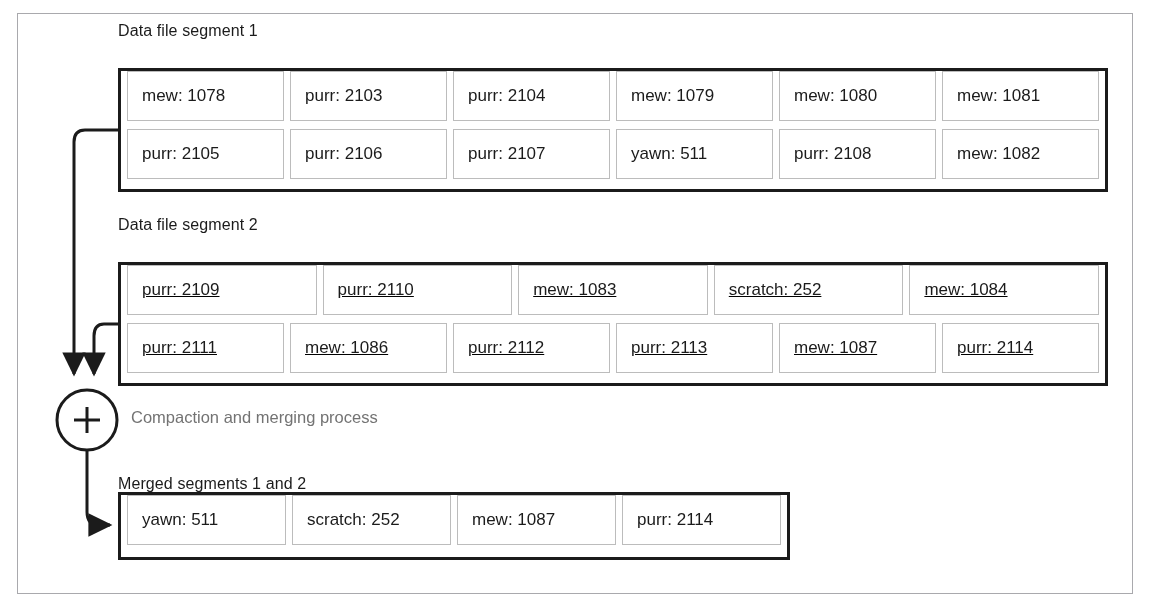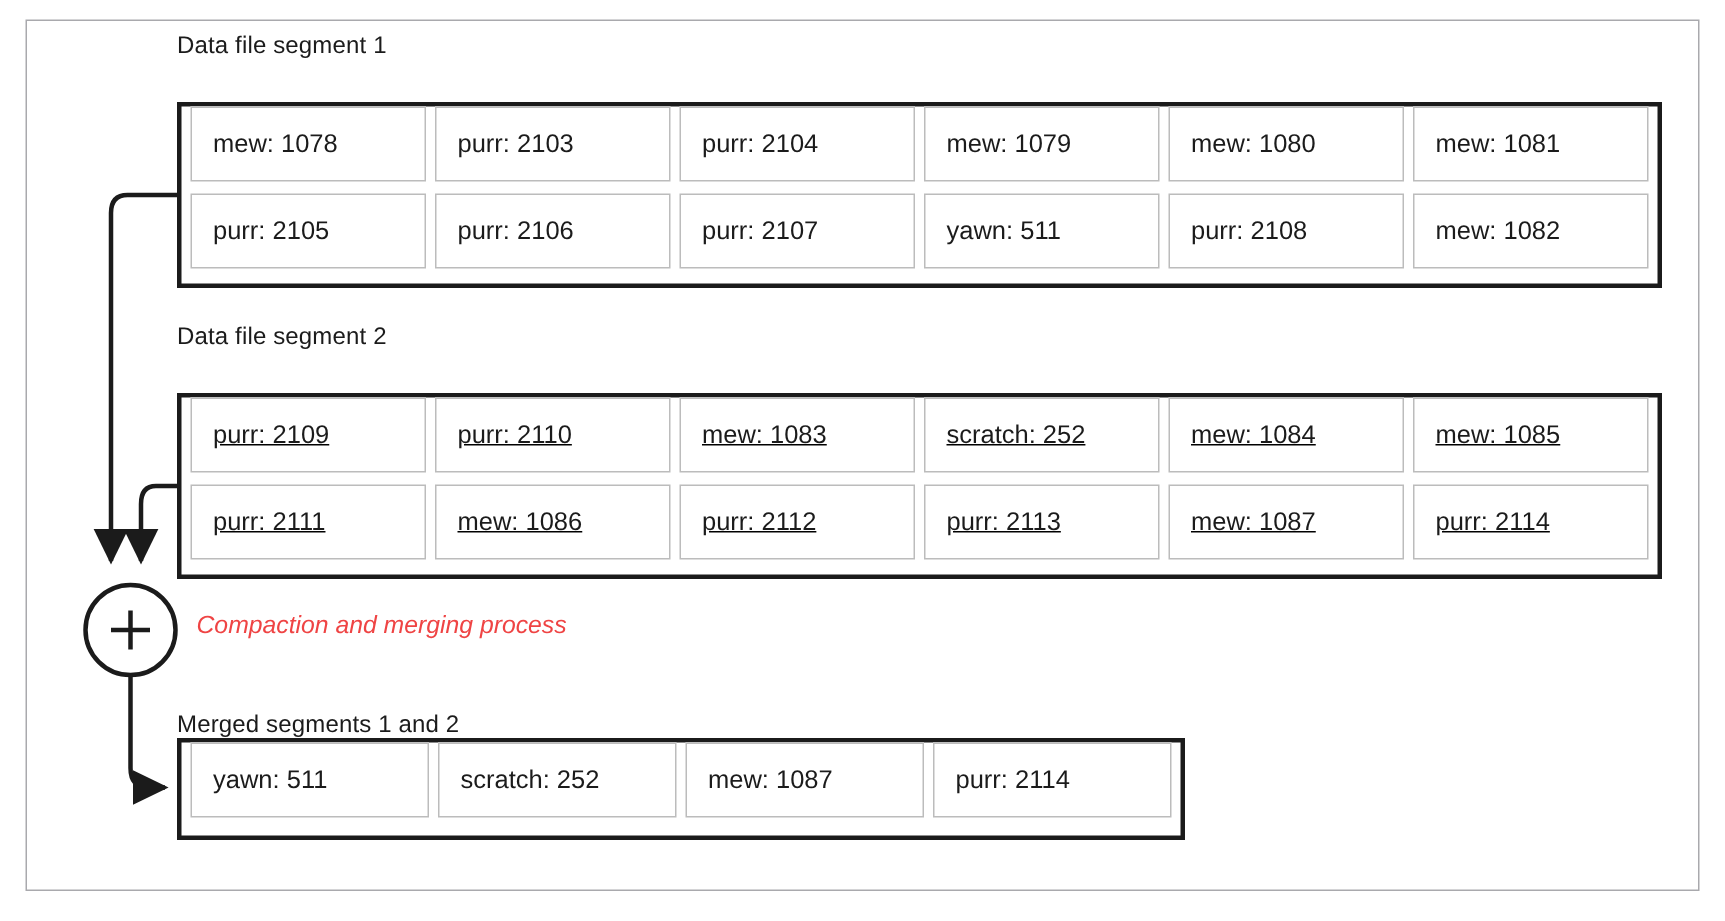--- a/index.html
+++ b/index.html
@@ -88,22 +88,21 @@
     margin-right: 6px;
   }
   .seg-cell:last-child { margin-right: 0; }
 
   
   .process-caption {
     position: absolute;
     left: 131px;
     top: 408px;
     font-size: 16.5px;
-    font-style: italic;
-    color: #ef4444;
+    color: #737373;
     white-space: nowrap;
     text-align: center;
   }
 </style>
 </head>
 <body>
 
 <div id="figure">
 
   <div class="outer-frame"></div>
@@ -147,21 +146,20 @@
   </div>
 
   <div class="section-title" id="title-seg2">Data file segment 2</div>
   <div class="segment-box" id="box-seg2">
     <div class="seg-row">
       <div class="seg-cell">purr: 2109</div>
       <div class="seg-cell">purr: 2110</div>
       <div class="seg-cell">mew: 1083</div>
       <div class="seg-cell">scratch: 252</div>
       <div class="seg-cell">mew: 1084</div>
-      <div class="seg-cell">mew: 1085</div>
     </div>
     <div class="seg-row">
       <div class="seg-cell">purr: 2111</div>
       <div class="seg-cell">mew: 1086</div>
       <div class="seg-cell">purr: 2112</div>
       <div class="seg-cell">purr: 2113</div>
       <div class="seg-cell">mew: 1087</div>
       <div class="seg-cell">purr: 2114</div>
     </div>
   </div>

